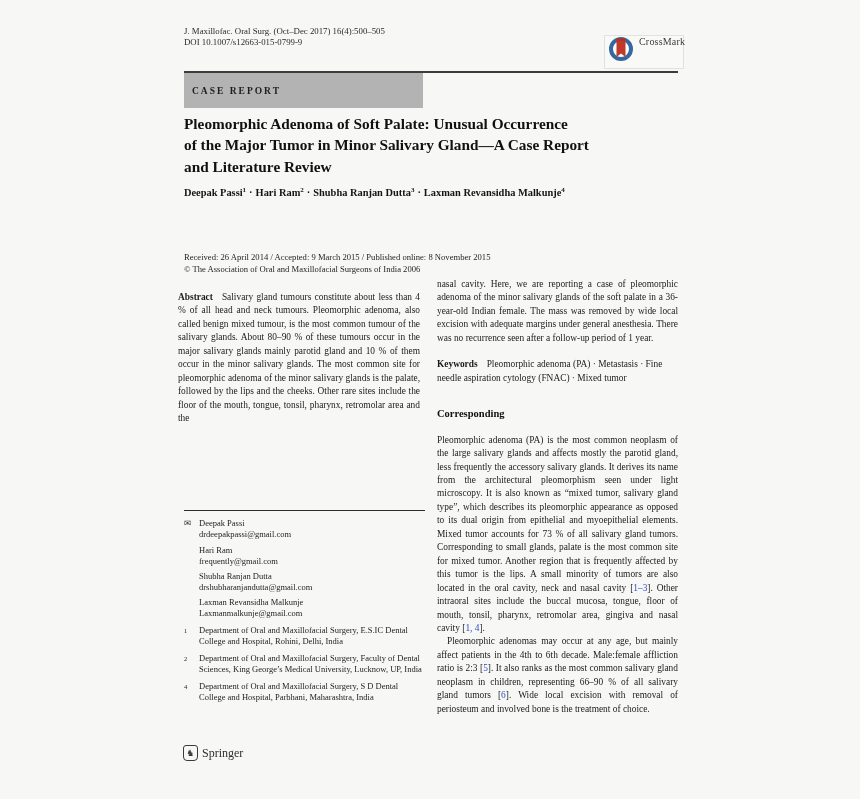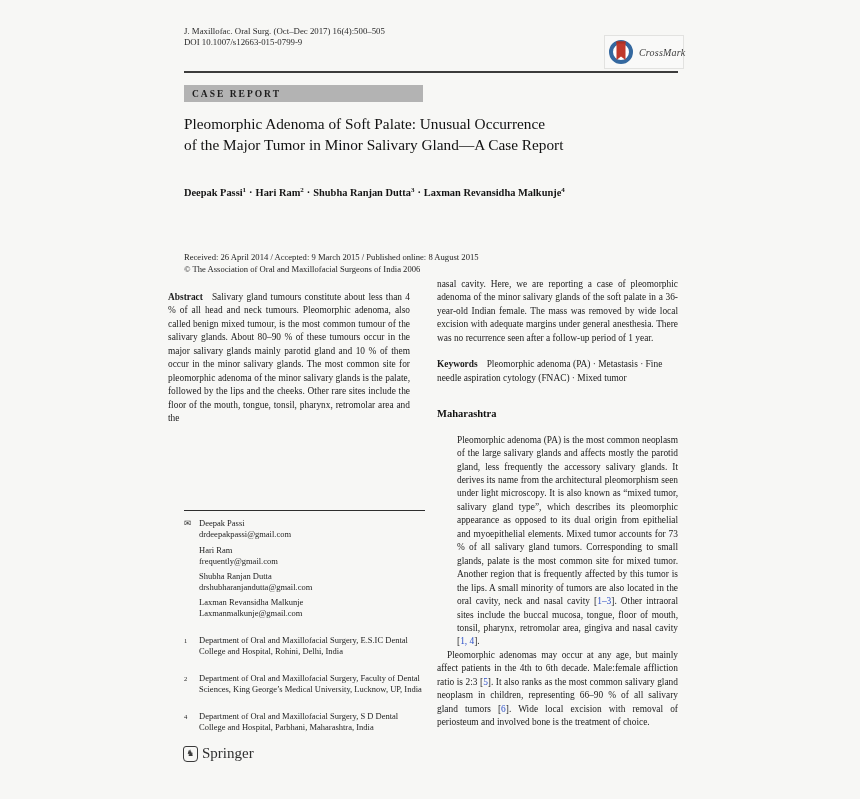--- a/index.html
+++ b/index.html
@@ -10,76 +10,75 @@
     color:#1b1b1b;
     position:relative;
     overflow:hidden;
   }
   .abs { position:absolute; }
 
   
   .jheader { left:184px; top:26px; font-size:8.8px; line-height:11.4px; color:#2a2a2a; }
   .crossmark-box {
     left:604px; top:35px; width:80px; height:34px;
-    display:flex; align-items:center; gap:5px;
+    display:flex; align-items:flex-start; gap:5px;
     background:#f9f9f8; border:1px solid #e2e2e0;
     box-sizing:border-box; padding-left:3px;
     cursor:pointer;
-    font-style:italic;
   }
   .crossmark-text { font-size:10px; color:#3c3c3c; letter-spacing:0.2px; }
   .toprule { left:184px; top:71px; width:494px; height:2px; background:#3c3c3c; }
   .banner {
-    left:184px; top:73px; width:239px; height:17px;
+    left:184px; top:73px; width:239px; height:35px;
     background:#b3b3b3; display:flex; align-items:center;
-    box-sizing:border-box; padding-left:8px;margin-top:12px;
+    box-sizing:border-box; padding-left:8px;
   }
   .banner span {
     font-size:9.5px; font-weight:bold; letter-spacing:2px; color:#1d1d1d;
   }
 
   
-  .title { left:184px; top:113px; font-size:15.3px; font-weight:normal; line-height:21.3px; color:#111; }
+  .title { left:184px; top:113px; font-size:15.3px; font-weight:bold; line-height:21.3px; color:#111; }
   .authors { left:184px; top:186px; font-size:10.4px; font-weight:bold; color:#141414; }
   .authors sup { font-size:7px; }
   .authors .sep { padding:0 3px; }
   .received { left:184px; top:252px; font-size:8.6px; line-height:11.6px; color:#242424; }
 
   
   .col { font-size:9.4px; line-height:13.45px; }
-  .col-left  { left:168px; top:291px; width:242px; }
+  .col-left  { left:178px; top:291px; width:242px; }
   .col-right { left:437px; top:278px; width:241px; }
   .just { text-align:justify; }
   .lbl { font-weight:bold; margin-right:9px; }
   .kw { margin-top:13px; }
   .intro-head { margin-top:22px; font-size:10.5px; font-weight:bold; color:#111; }
-  .intro-p1 { margin-top:13px;margin-left:20px; }
+  .intro-p1 { margin-top:13px; }
   .intro-p2 { text-indent:10px; }
   .cite { color:#2d50c8; cursor:pointer; }
 
   
   .fnblock { left:184px; top:510px; width:241px; }
   .fndivider { width:241px; height:1.4px; background:#2e2e2e; margin-bottom:7px; }
   .fn { font-size:8.5px; line-height:10.9px; color:#242424; }
   .corr-entry { display:flex; margin-bottom:4.5px; }
   .corr-ico { width:15px; flex:none; font-size:8.5px; color:#2e2e2e; }
   .corr-email { cursor:pointer; }
-  .affil { display:flex; margin-bottom:4.5px; margin-top:16px; }
+  .affil { display:flex; margin-bottom:4.5px; margin-top:6px; }
   .affnum { width:15px; flex:none; font-size:6.5px; padding-top:1px; }
   .afftext { flex:1; }
 
   
   .springer { left:183px; top:745px; display:flex; align-items:center; gap:4px; }
   .sp-emblem {
     width:13px; height:14px; border:1.2px solid #3a3a3a; border-radius:3px 3px 4px 4px;
     display:flex; align-items:center; justify-content:center;
     font-size:9px; color:#3a3a3a; line-height:1;
     font-family:"DejaVu Sans", sans-serif;
   }
-  .sp-word { font-size:15px; color:#2f2f2f; }
+  .sp-word { font-size:12px; color:#2f2f2f; }
 </style>
 </head>
 <body>
 
 <div class="abs jheader">
   <div>J. Maxillofac. Oral Surg. (Oct–Dec 2017) 16(4):500–505</div>
   <div>DOI 10.1007/s12663-015-0799-9</div>
 </div>
 
 <div class="abs crossmark-box">
@@ -94,45 +93,46 @@
 </div>
 
 <div class="abs toprule"></div>
 <div class="abs banner">
   <span>CASE REPORT</span>
 </div>
 
 <div class="abs title">
   <div>Pleomorphic Adenoma of Soft Palate: Unusual Occurrence</div>
   <div>of the Major Tumor in Minor Salivary Gland—A Case Report</div>
+  <div>and Literature Review</div>
 </div>
 
 <div class="abs authors">
   <span><span>Deepak Passi</span><sup>1</sup></span><span class="sep">·</span><span><span>Hari Ram</span><sup>2</sup></span><span class="sep">·</span><span><span>Shubha Ranjan Dutta</span><sup>3</sup></span><span class="sep">·</span><span><span>Laxman Revansidha Malkunje</span><sup>4</sup></span>
 </div>
 
 <div class="abs received">
-  <div>Received: 26 April 2014 / Accepted: 9 March 2015 / Published online: 8 August 2015</div>
+  <div>Received: 26 April 2014 / Accepted: 9 March 2015 / Published online: 8 November 2015</div>
   <div>© The Association of Oral and Maxillofacial Surgeons of India 2006</div>
 </div>
 
 <div class="abs col col-left">
   <div class="just">
     <span class="lbl">Abstract</span><span>Salivary gland tumours constitute about less than 4 % of all head and neck tumours. Pleomorphic adenoma, also called benign mixed tumour, is the most common tumour of the salivary glands. About 80–90 % of these tumours occur in the major salivary glands mainly parotid gland and 10 % of them occur in the minor salivary glands. The most common site for pleomorphic adenoma of the minor salivary glands is the palate, followed by the lips and the cheeks. Other rare sites include the floor of the mouth, tongue, tonsil, pharynx, retromolar area and the</span>
   </div>
 </div>
 
 <div class="abs col col-right">
   <div class="just">nasal cavity. Here, we are reporting a case of pleomorphic adenoma of the minor salivary glands of the soft palate in a 36-year-old Indian female. The mass was removed by wide local excision with adequate margins under general anesthesia. There was no recurrence seen after a follow-up period of 1 year.</div>
 
   <div class="kw">
     <span class="lbl">Keywords</span><span>Pleomorphic adenoma (PA) · Metastasis · Fine needle aspiration cytology (FNAC) · Mixed tumor</span>
   </div>
 
-  <div class="intro-head">Maharashtra</div>
+  <div class="intro-head">Corresponding</div>
 
   <div class="just intro-p1">
     <span>Pleomorphic adenoma (PA) is the most common neoplasm of the large salivary glands and affects mostly the parotid gland, less frequently the accessory salivary glands. It derives its name from the architectural pleomorphism seen under light microscopy. It is also known as “mixed tumor, salivary gland type”, which describes its pleomorphic appearance as opposed to its dual origin from epithelial and myoepithelial elements. Mixed tumor accounts for 73 % of all salivary gland tumors. Corresponding to small glands, palate is the most common site for mixed tumor. Another region that is frequently affected by this tumor is the lips. A small minority of tumors are also located in the oral cavity, neck and nasal cavity [</span><span class="cite">1–3</span><span>]. Other intraoral sites include the buccal mucosa, tongue, floor of mouth, tonsil, pharynx, retromolar area, gingiva and nasal cavity [</span><span class="cite">1, 4</span><span>].</span>
   </div>
 
   <div class="just intro-p2">
     <span>Pleomorphic adenomas may occur at any age, but mainly affect patients in the 4th to 6th decade. Male:female affliction ratio is 2:3 [</span><span class="cite">5</span><span>]. It also ranks as the most common salivary gland neoplasm in children, representing 66–90 % of all salivary gland tumors [</span><span class="cite">6</span><span>]. Wide local excision with removal of periosteum and involved bone is the treatment of choice.</span>
   </div>
 </div>
 

